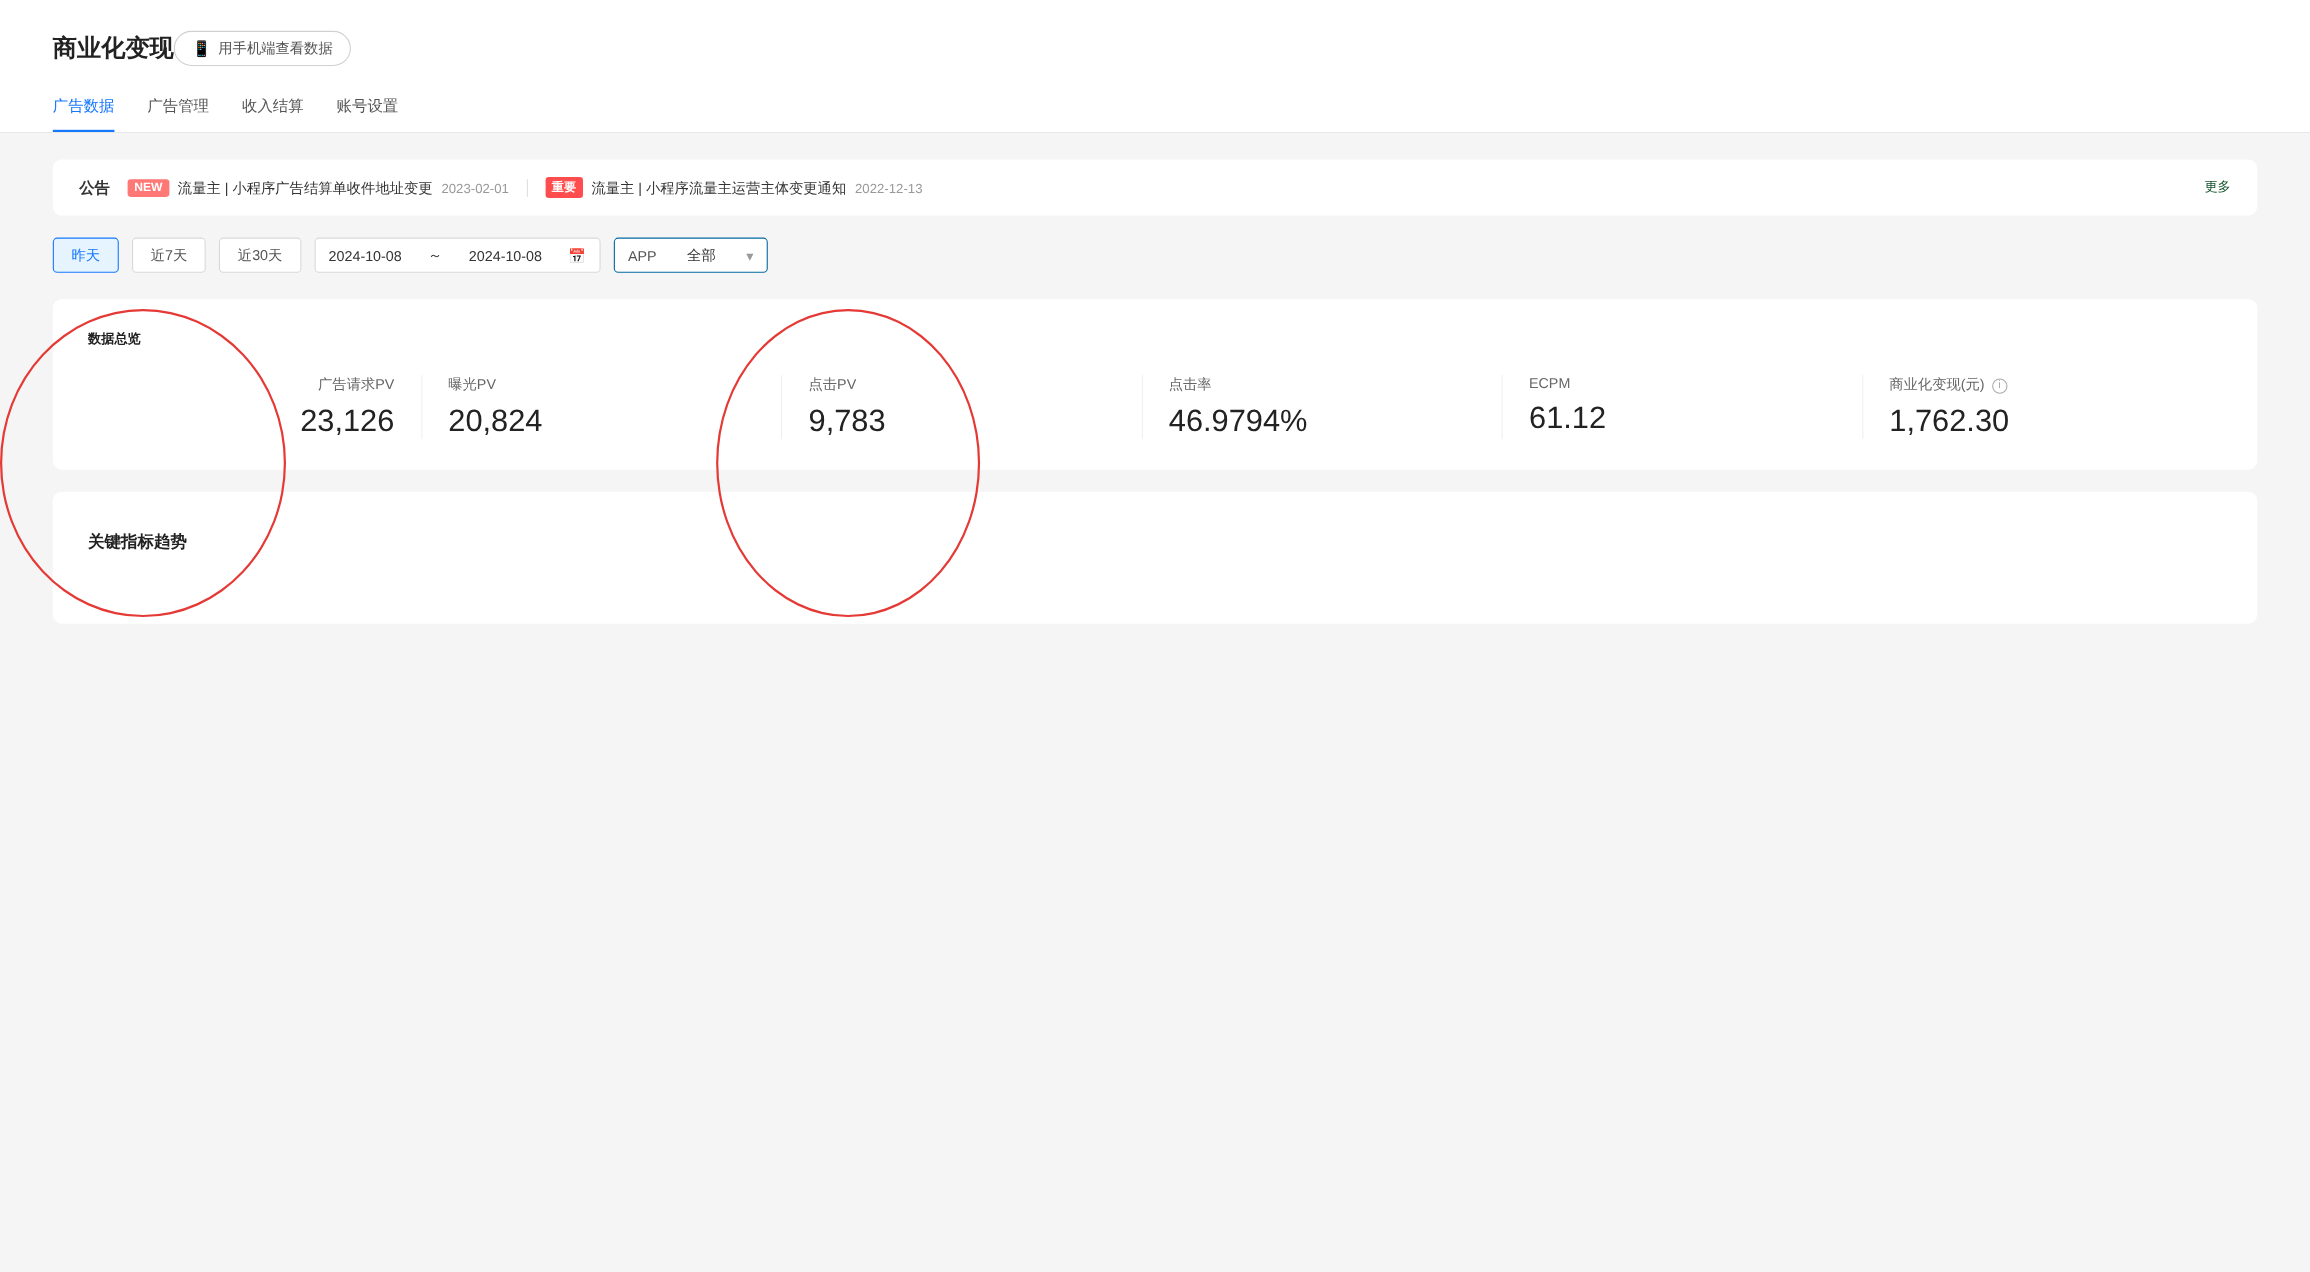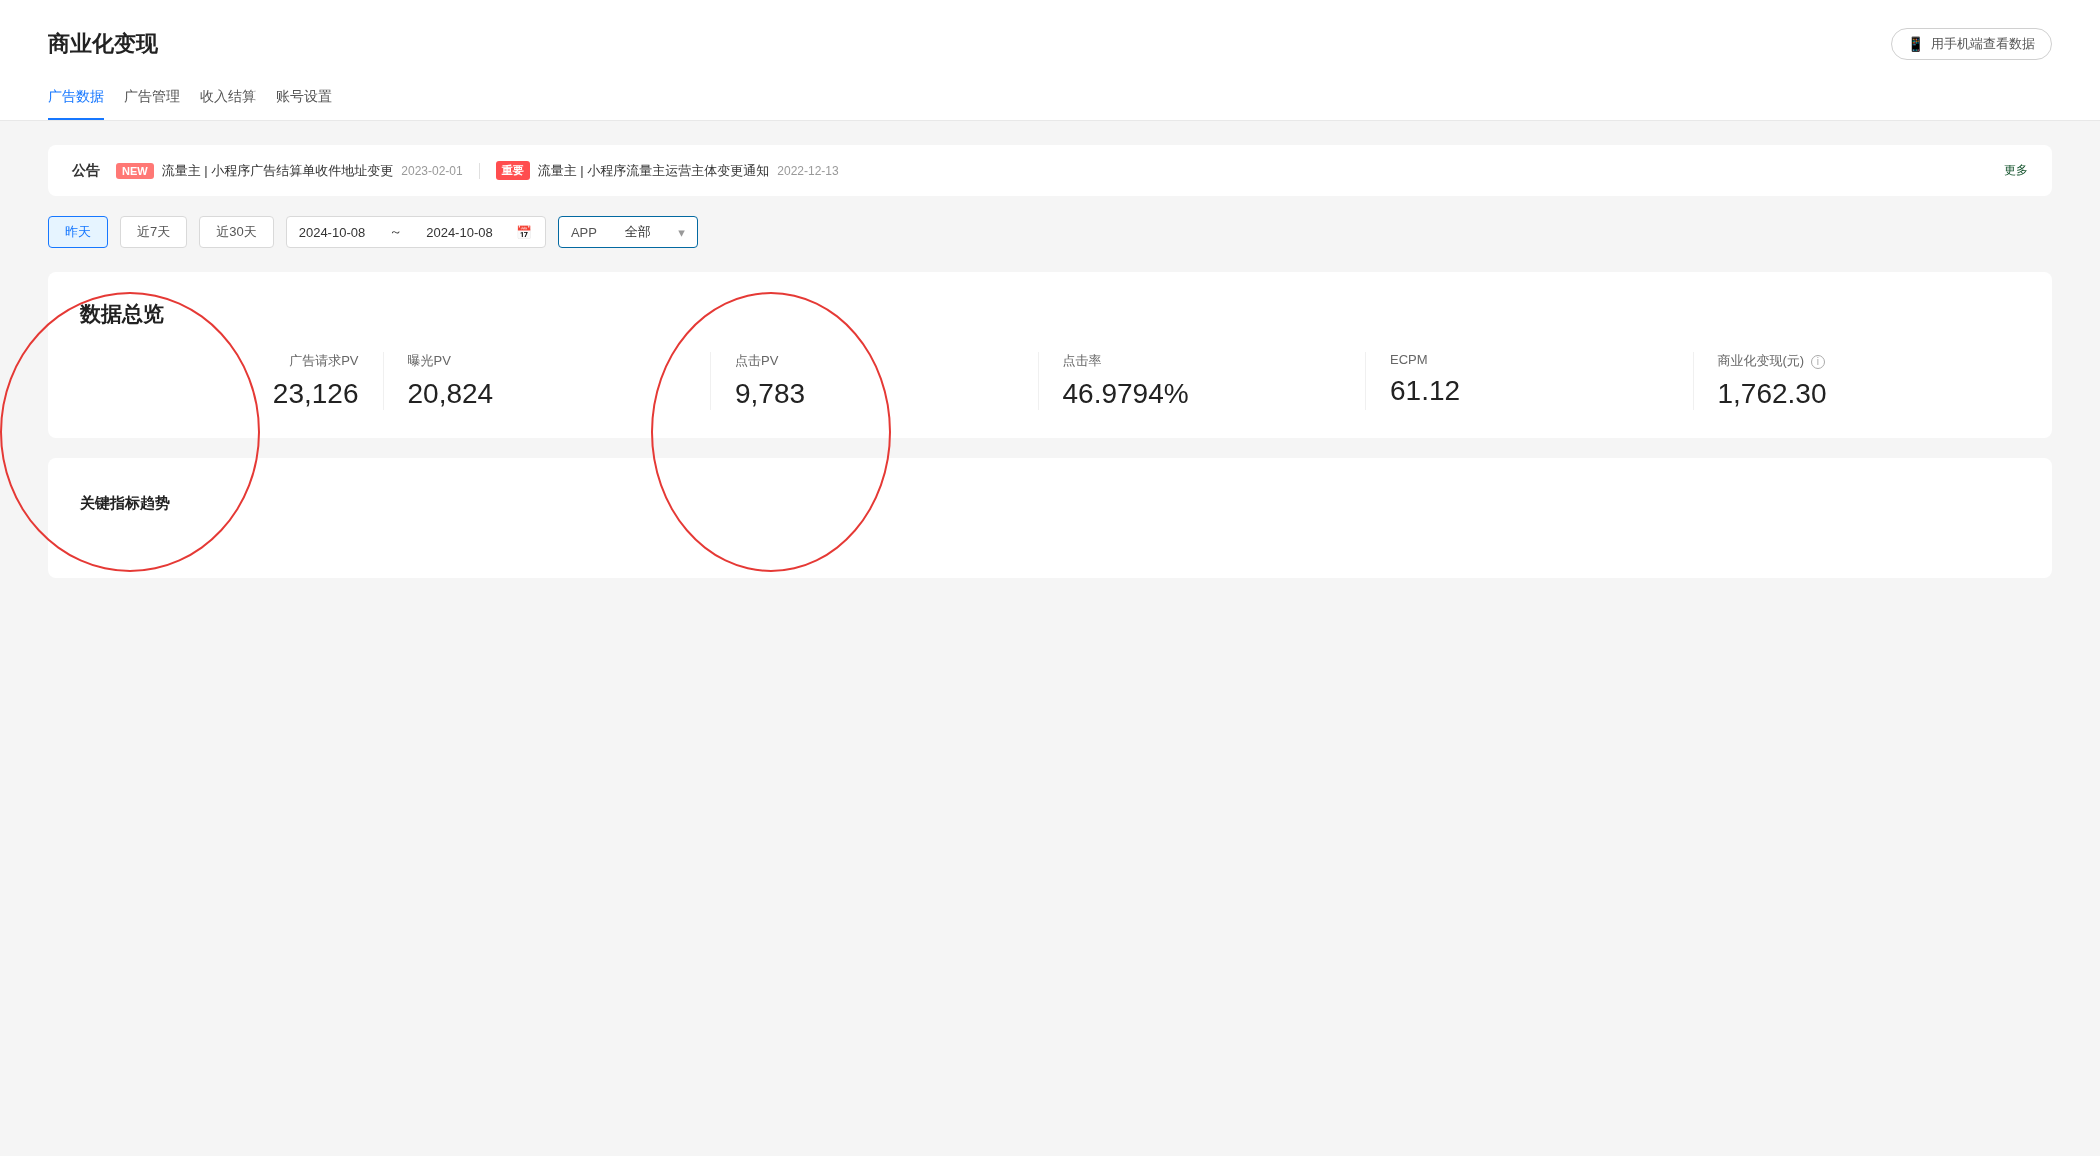--- a/index.html
+++ b/index.html
@@ -14,21 +14,20 @@
       min-height: 1156px;
       padding: 0;
     }
     .header {
       background: #fff;
       padding: 28px 48px 0 48px;
       border-bottom: 1px solid #e8e8e8;
     }
     .header-top {
       display: flex;
-      justify-content: space-between;
       align-items: center;
       margin-bottom: 20px;
     }
     .page-title {
       font-size: 22px;
       font-weight: 600;
       color: #222;
     }
     .mobile-btn {
       display: flex;
@@ -40,21 +39,21 @@
       cursor: pointer;
       background: #fff;
       color: #555;
       font-size: 13px;
     }
     .mobile-btn .phone-icon {
       font-size: 14px;
     }
     .tabs {
       display: flex;
-      gap: 20px;
+      gap: 30px;
     }
     .tab {
       padding: 8px 0 12px 0;
       cursor: pointer;
       font-size: 14px;
       color: #555;
       border-bottom: 2px solid transparent;
       position: relative;
     }
     .tab.active {
@@ -172,21 +171,21 @@
       color: #555;
     }
     .stats-card {
       background: #fff;
       border-radius: 8px;
       padding: 28px 32px;
       margin-bottom: 20px;
       position: relative;
     }
     .stats-section-title {
-      font-size: 21px;
+      font-size: 12px;
       font-weight: 600;
       color: #222;
       margin-bottom: 24px;
     }
     .stats-grid {
       display: flex;
       gap: 0;
     }
     .stat-item {
       flex: 1;

